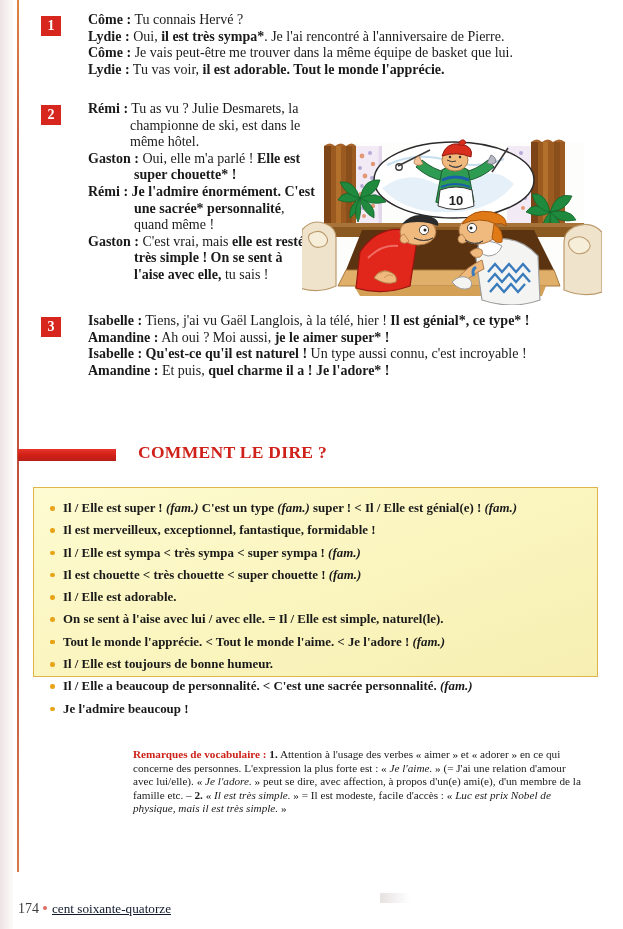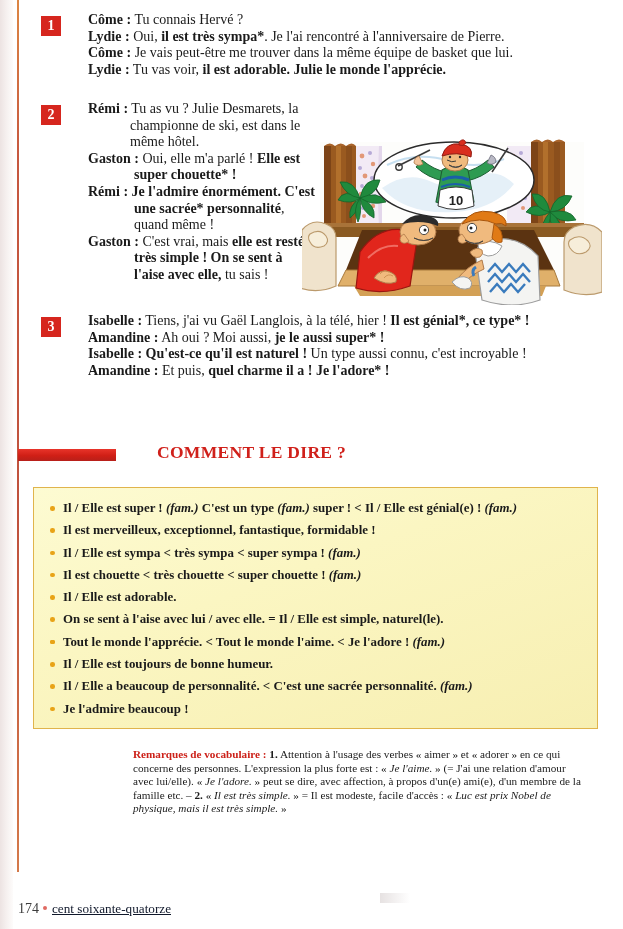--- a/index.html
+++ b/index.html
@@ -80,28 +80,27 @@
     background: linear-gradient(180deg,#e8342a 0%, #d01f16 55%, #b7201a 100%);
   }
   .sec-title {
     position: absolute;
     left: 138px; top: 442px;
     font-family: "Liberation Serif", serif;
     font-weight: bold;
     font-size: 17.5px;
     letter-spacing: .3px;
     color: #d0201a;
-    margin-left: 19px;
   }
 
   
   .yellow-box {
     position: absolute;
     left: 33px; top: 487px;
-    width: 565px; height: 242px;
+    width: 565px; height: 190px;
     background: linear-gradient(160deg,#fdfbd2 0%, #fbf6c2 40%, #f7efb2 100%);
     border: 1.3px solid #e0b44c;
     box-sizing: border-box;
     padding: 9px 10px 15px 14px;
   }
   .yb-item {
     font-size: 12.9px;
     font-weight: bold;
     line-height: 22.3px;
     white-space: nowrap;
@@ -161,21 +160,21 @@
 <div class="margin-rule"></div>
 
 <div class="dialogues">
 
   <div class="dlg">
     <div class="badge" style="top:16px">1</div>
     <div class="lines" style="top:12px">
         <div class="ln"><span class="spk">Côme :</span><span> Tu connais Hervé ?</span></div>
         <div class="ln"><span class="spk">Lydie :</span><span> Oui, </span><span class="b">il est très sympa*</span><span>. Je l'ai rencontré à l'anniversaire de Pierre.</span></div>
         <div class="ln"><span class="spk">Côme :</span><span> Je vais peut-être me trouver dans la même équipe de basket que lui.</span></div>
-        <div class="ln"><span class="spk">Lydie :</span><span> Tu vas voir, </span><span class="b">il est adorable. Julie le monde l'apprécie.</span></div>
+        <div class="ln"><span class="spk">Lydie :</span><span> Tu vas voir, </span><span class="b">il est adorable. Tout le monde l'apprécie.</span></div>
       </div>
   </div>
 
   <div class="dlg">
     <div class="badge" style="top:105px">2</div>
     <div class="lines" style="top:101px">
         <div class="ln"><span class="spk">Rémi :</span><span> Tu as vu ? Julie Desmarets, la</span></div>
         <div class="ln ind"><span>championne de ski, est dans le</span></div>
         <div class="ln ind"><span>même hôtel.</span></div>
         <div class="ln"><span class="spk">Gaston :</span><span> Oui, elle m'a parlé ! </span><span class="b">Elle est</span></div>
@@ -186,21 +185,21 @@
         <div class="ln"><span class="spk">Gaston :</span><span> C'est vrai, mais </span><span class="b">elle est restée</span></div>
         <div class="ln ind2"><span class="b">très simple ! On se sent à</span></div>
         <div class="ln ind2"><span class="b">l'aise avec elle,</span><span> tu sais !</span></div>
       </div>
   </div>
 
   <div class="dlg">
     <div class="badge" style="top:317px">3</div>
     <div class="lines" style="top:313px">
         <div class="ln"><span class="spk">Isabelle :</span><span> Tiens, j'ai vu Gaël Langlois, à la télé, hier ! </span><span class="b">Il est génial*, ce type* !</span></div>
-        <div class="ln"><span class="spk">Amandine :</span><span> Ah oui ? Moi aussi, </span><span class="b">je le aussi super* !</span></div>
+        <div class="ln"><span class="spk">Amandine :</span><span> Ah oui ? Moi aussi, </span><span class="b">je le aimer super* !</span></div>
         <div class="ln"><span class="spk">Isabelle :</span><span> </span><span class="b">Qu'est-ce qu'il est naturel !</span><span> Un type aussi connu, c'est incroyable !</span></div>
         <div class="ln"><span class="spk">Amandine :</span><span> Et puis, </span><span class="b">quel charme il a ! Je l'adore* !</span></div>
       </div>
   </div>
 
 </div>
 
 <div class="illus">
 <svg width="300" height="185" viewBox="0 0 300 185" xmlns="http://www.w3.org/2000/svg">
   <defs>

